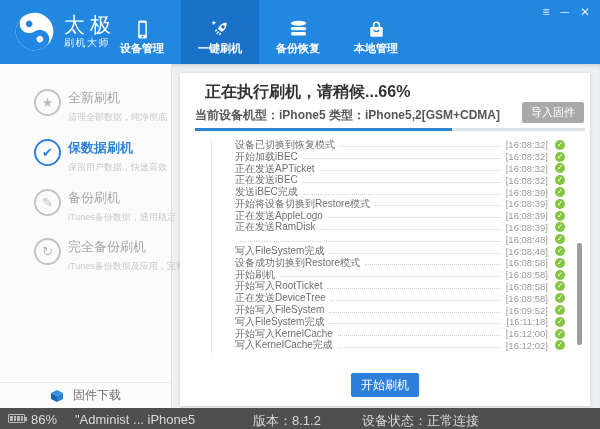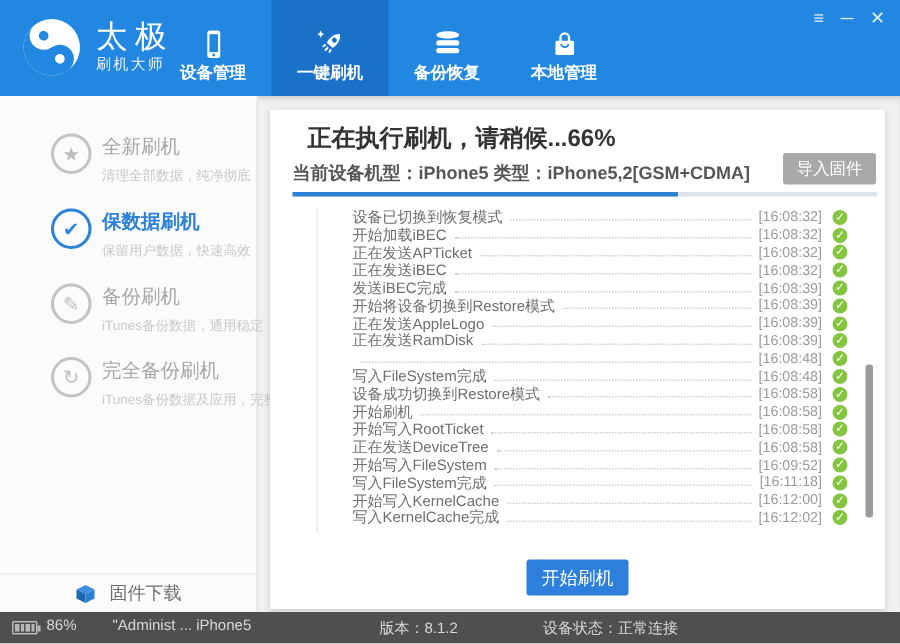--- a/index.html
+++ b/index.html
@@ -49,21 +49,21 @@
   .log-text { font-size:10px; color:#6e6e6e; white-space:nowrap; }
   .leader { flex:1; border-bottom:1px dotted #cfcfcf; height:0; margin:0 5px; position:relative; top:2px; }
   .log-time { font-size:9.5px; color:#9b9b9b; white-space:nowrap; }
   .log-check { width:10px; height:10px; border-radius:50%; background:var(--success-green,#85c440); margin-left:7px; color:#fff; font-size:8px; line-height:10px; text-align:center; flex:0 0 auto; }
   .log-check::before { content:"✓"; }
 
   .scroll-thumb { position:absolute; right:8px; top:170px; width:5px; height:102px; background:#9b9b9b; border-radius:2px; cursor:grab; }
   .cancel-btn { position:absolute; left:171px; top:300px; width:68px; height:24px; background:var(--button-blue,#2d7fdc); color:#fff; font-size:12px; border:none; border-radius:2px; cursor:pointer; }
 
   
-  .footer { position:absolute; left:0; top:408px; width:600px; height:21px; background:var(--statusbar-gray,#4f4f4f); color:#d9d9d9; font-size:10px; }
+  .footer { position:absolute; left:0; top:408px; width:600px; height:21px; background:var(--statusbar-gray,#4f4f4f); color:#d9d9d9; font-size:13px; }
   .bat { position:absolute; left:8px; top:6px; width:17px; height:9px; border:1px solid #b9b9b9; border-radius:1px; display:flex; gap:1px; padding:1px; }
   .bat::after { content:""; position:absolute; right:-3px; top:2px; width:2px; height:4px; background:#b9b9b9; }
   .bat i { width:2.5px; height:100%; background:#b9b9b9; }
   .bat-pct { position:absolute; left:31px; top:4px; }
   .dev-name { position:absolute; left:75px; top:4px; }
   .ver { position:absolute; left:253px; top:4px; }
   .dev-status { position:absolute; left:362px; top:4px;font-family:Liberation Mono, monospace; }
 </style>
 </head>
 <body>

